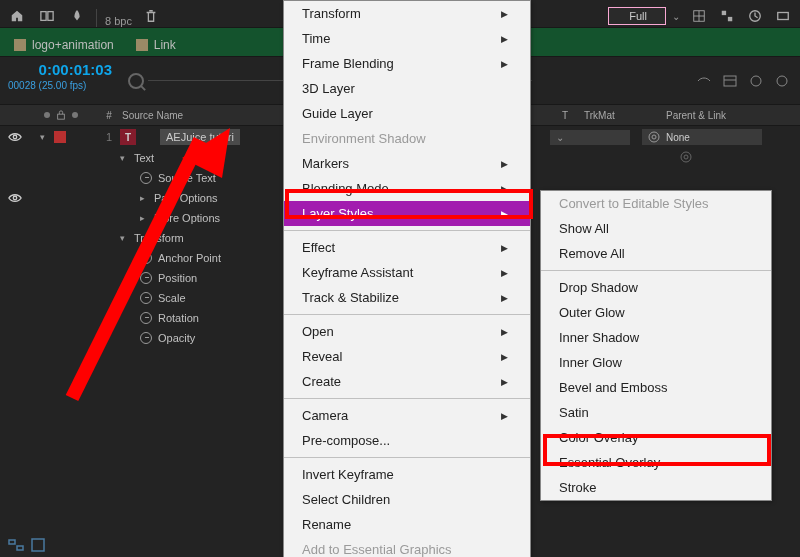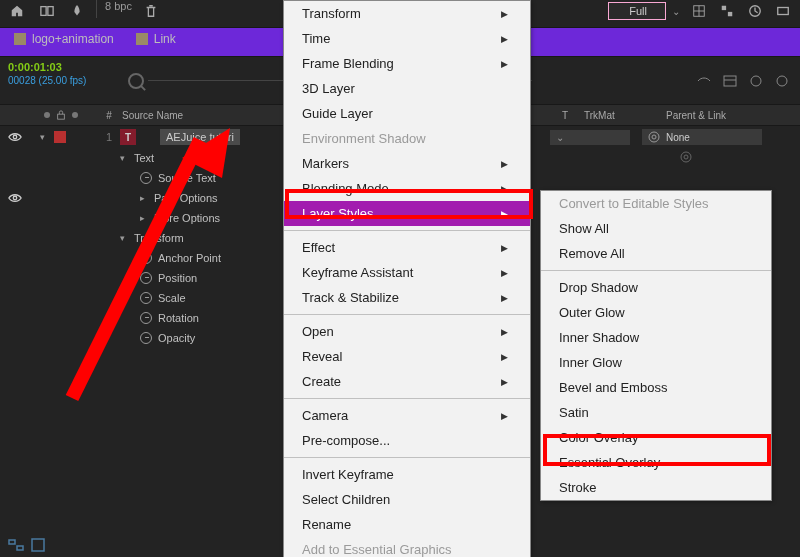--- a/index.html
+++ b/index.html
@@ -1,36 +1,36 @@
 <!DOCTYPE html>
 <html><head>
 <meta charset="utf-8">
 <style>
   * { box-sizing: border-box; margin: 0; padding: 0; font-family: Arial, Helvetica, sans-serif; }
   body { background: #232323; width: 800px; height: 557px; overflow: hidden; position: relative; }
   
   
-  .top-toolbar { height: 28px; background: #232323; display: flex; align-items: flex-start; padding: 0 6px; gap: 8px; border-bottom: 1px solid #181818; }
+  .top-toolbar { height: 28px; background: #232323; display: flex; align-items: flex-end; padding: 0 6px; gap: 8px; border-bottom: 1px solid #181818; }
   .toolbar-btn { width: 22px; height: 22px; display: flex; align-items: center; justify-content: center; color: #aaa; }
   .toolbar-sep { width: 1px; height: 18px; background: #444; }
   .bpc-label { color: #9a9a9a; font-size: 11px; cursor: pointer; }
   
   .resolution-wrap { margin-left: auto; display: flex; align-items: center; gap: 6px; }
   .resolution-select { background: #2a2a2a; color: #ccc; font-size: 11px; padding: 2px 18px 2px 20px; border: 1px solid #f9a8d4; }
   .chev { width: 10px; color: #999; font-size: 10px; }
   
   
-  .tab-bar { height: 28px; background: #6d28d9; display: flex; align-items: flex-start; padding: 0 8px; gap: 10px; }
+  .tab-bar { height: 28px; background: #14532d; display: flex; align-items: flex-end; padding: 0 8px; gap: 10px; }
   .tab { display: flex; align-items: center; gap: 6px; color: #bdbdbd; font-size: 12px; padding: 4px 6px; }
   .tab .comp-icon { width: 12px; height: 12px; background: #9a8a66; }
   
   
   .timeline-hdr { display: flex; height: 48px; border-top: 1px solid #181818; }
   .time-left { width: 120px; padding: 4px 8px; }
-  .timecode { color: #84cc16; font-size: 11px; font-weight: bold; }
+  .timecode { color: #0ea5e9; font-size: 15px; font-weight: bold; text-align: right; }
   .frames { color: #3a9fe0; font-size: 10px; margin-top: 2px; }
   .search-wrap { flex: 1; display: flex; align-items: center; padding: 6px 8px; }
   .search-icon { width: 16px; height: 16px; border: 2px solid #666; border-radius: 50%; position: relative; }
   .search-icon::after { content: ""; position: absolute; width: 6px; height: 2px; background: #666; transform: rotate(45deg); bottom: -2px; right: -4px; }
   .search-line { flex: 1; height: 1px; background: #444; margin-left: 4px; }
   .hdr-right { width: 260px; display: flex; align-items: center; justify-content: flex-end; gap: 10px; padding-right: 10px; color: #888; }
   .mini-icon { width: 16px; height: 16px; }
   
   
   .col-headers { height: 22px; background: #2c2c2c; display: flex; align-items: center; font-size: 10px; color: #aaa; border-top: 1px solid #181818; border-bottom: 1px solid #181818; }

